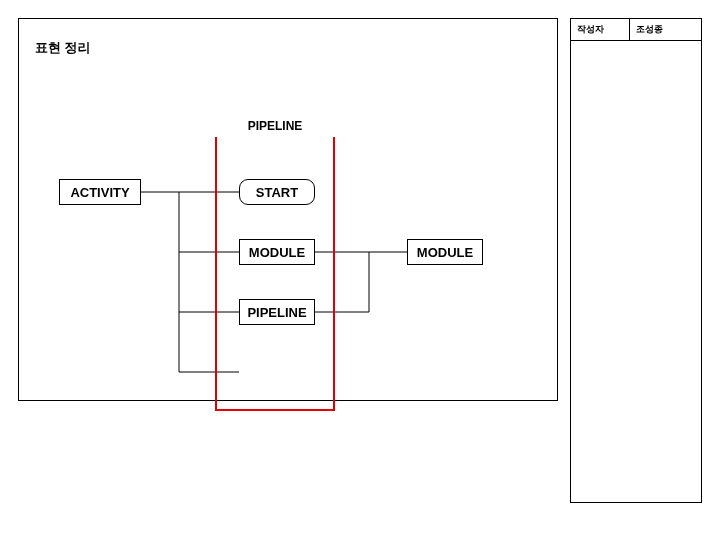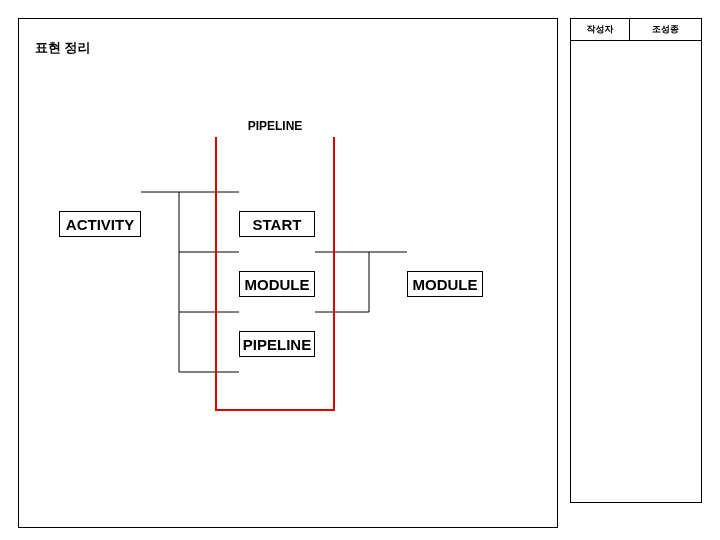--- a/index.html
+++ b/index.html
@@ -10,30 +10,29 @@
     height: 540px;
     background: #fff;
     font-family: Arial, "Malgun Gothic", sans-serif;
     position: relative;
   }
   .main-panel {
     position: absolute;
     left: 18px;
     top: 18px;
     width: 540px;
-    height: 510px;
+    height: 383px;
     border: 1px solid #000;
   }
   .side-panel {
     position: absolute;
     left: 570px;
     top: 18px;
     width: 132px;
     height: 510px;
-    text-align: center;
   }
   .info-table {
     width: 100%;
     border-collapse: collapse;
   }
   .info-table td {
     border: 1px solid #000;
     padding: 4px 6px;
     font-size: 9px;
     font-weight: bold;
@@ -71,31 +70,30 @@
     position: absolute;
     left: 196px;
     top: 96px;
     width: 120px;
     padding: 4px 0;
   }
   .node {
     position: absolute;
     border: 1px solid #000;
     background: #fff;
-    font-size: 15px;
+    font-size: 13px;
     font-weight: bold;
     display: flex;
     align-items: center;
     justify-content: center;
     padding: 0 8px;
     height: 26px;
-    margin-top: 32px;
   }
   .activity { left: 40px;  top: 160px; width: 82px; }
-  .start    { left: 220px; top: 160px; width: 76px; }
+  .start    { left: 220px; top: 160px; width: 76px; border-radius: 9px; }
   .module1  { left: 220px; top: 220px; width: 76px; }
   .pipeline2{ left: 220px; top: 280px; width: 76px; }
   .end      { left: 220px; top: 340px; width: 76px; }
   .module2  { left: 388px; top: 220px; width: 76px; }
   svg.wires {
     position: absolute;
     left: 0; top: 0;
     width: 540px; height: 510px;
     pointer-events: none;
   }

